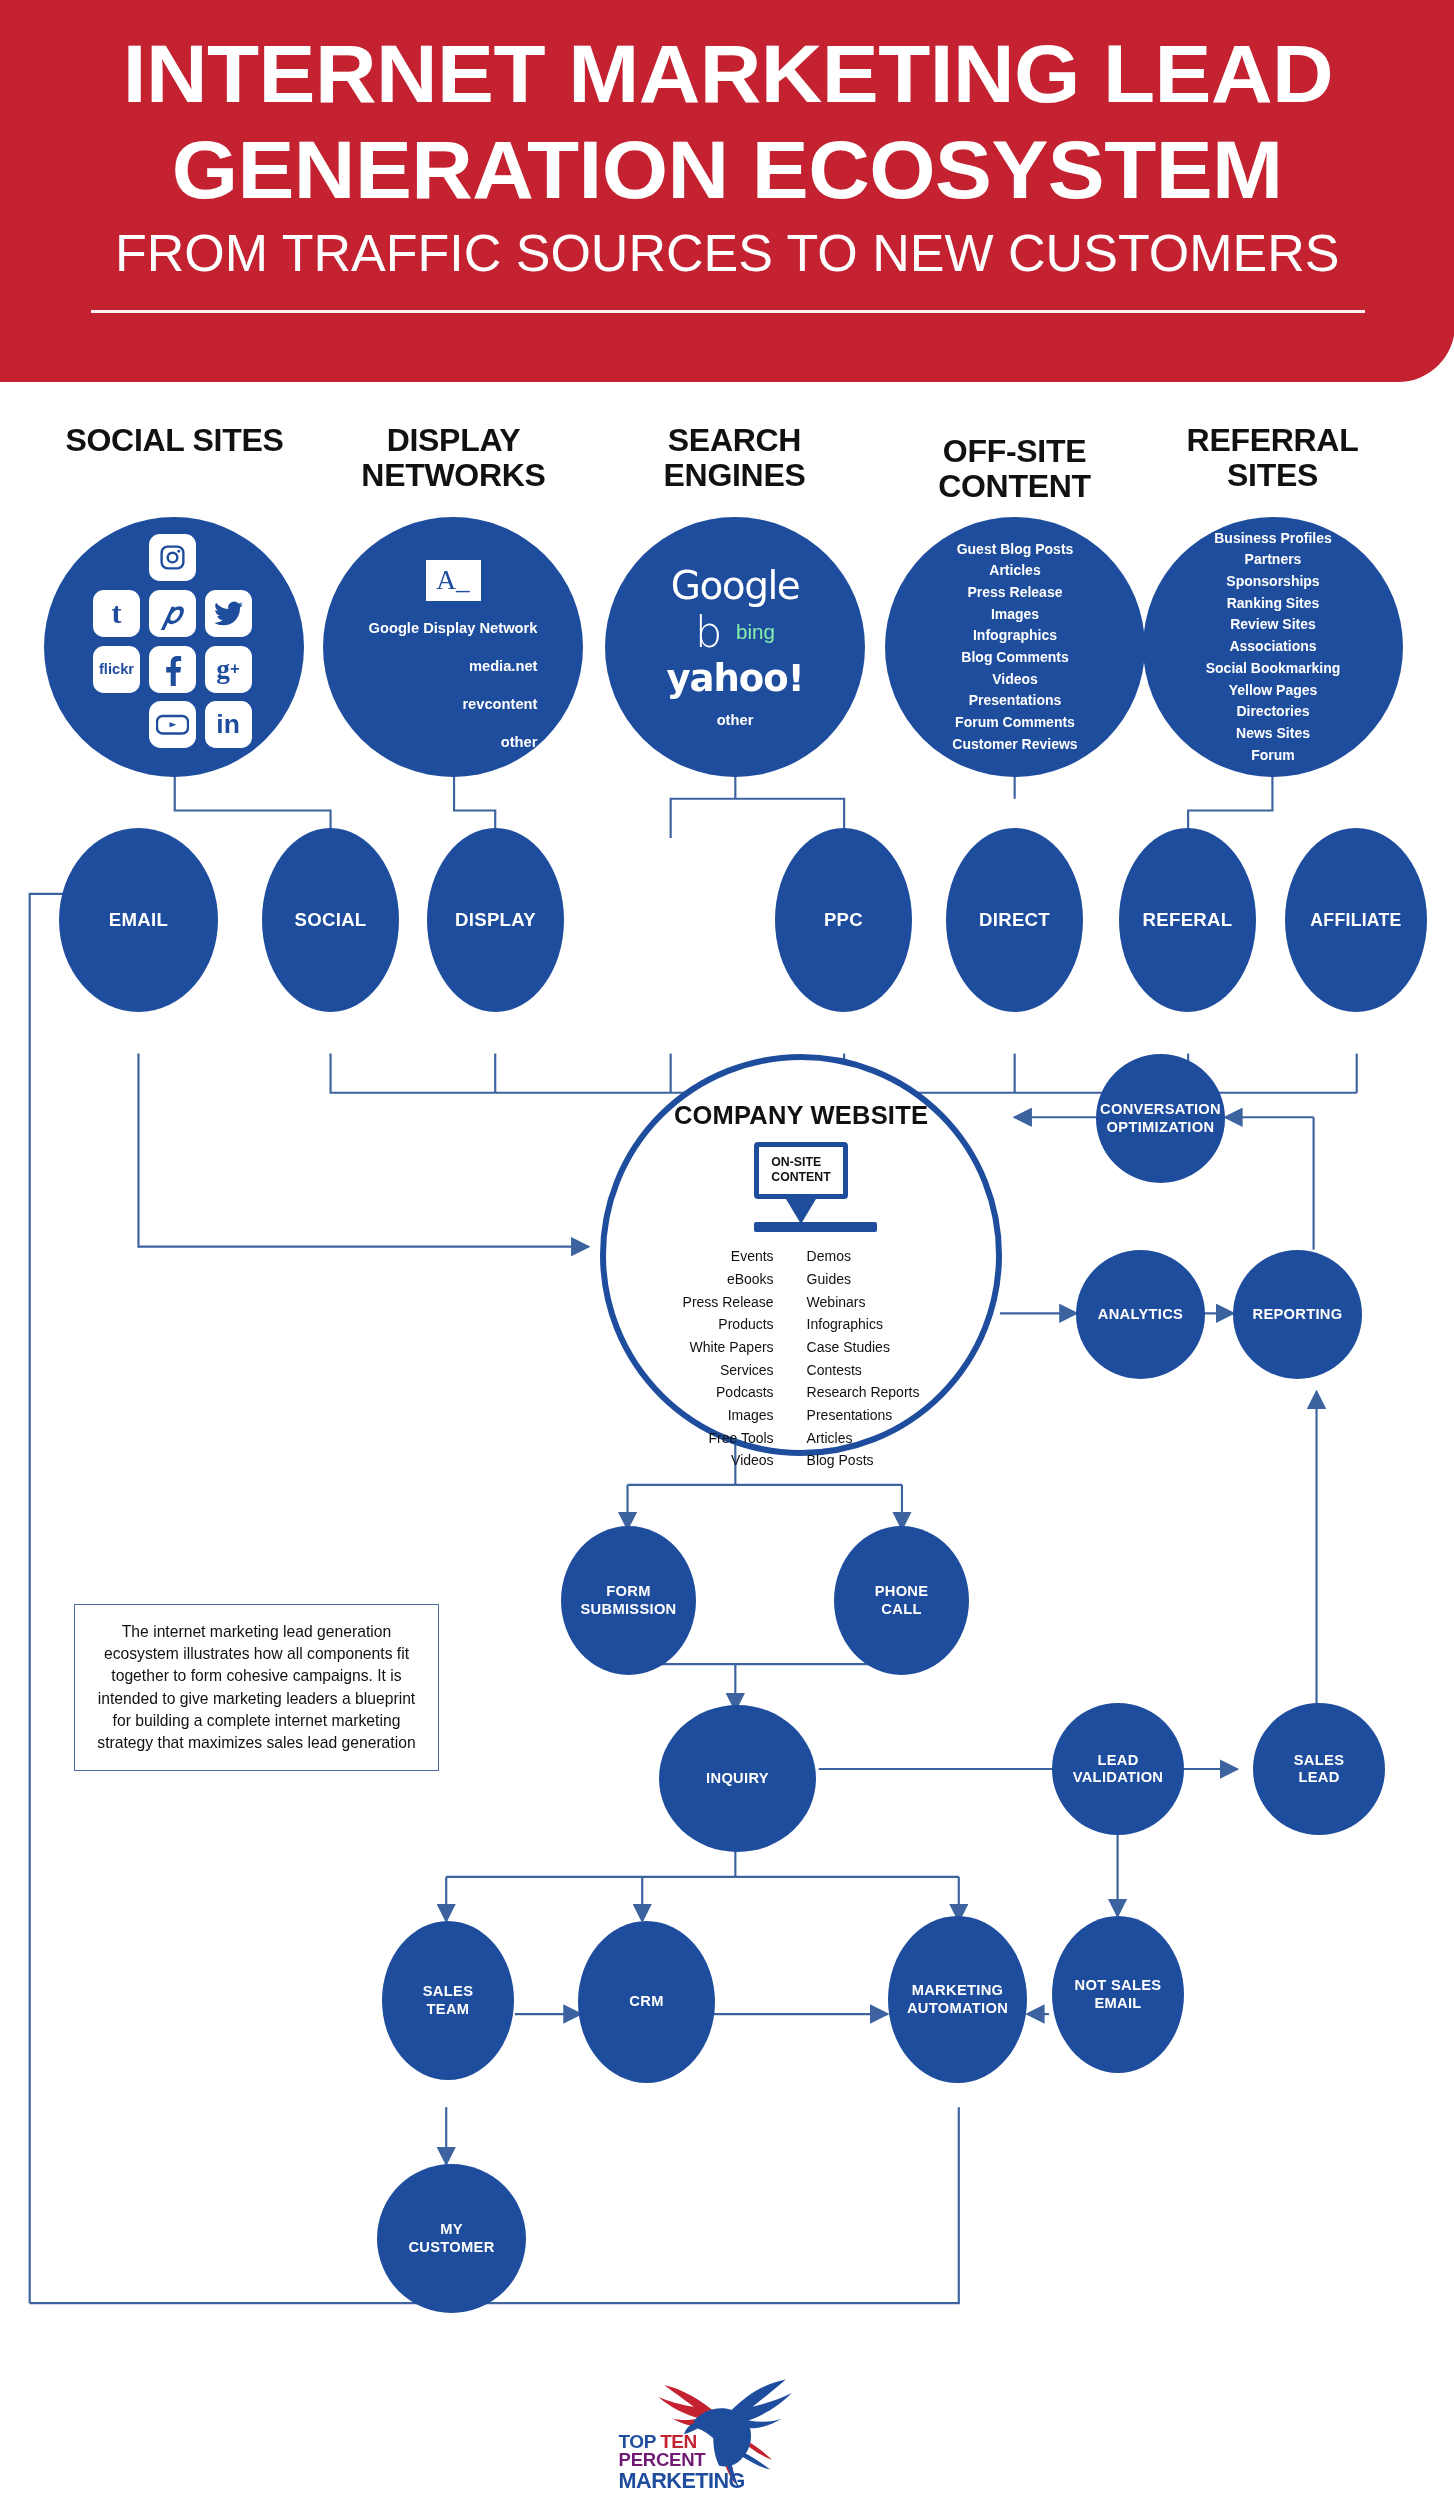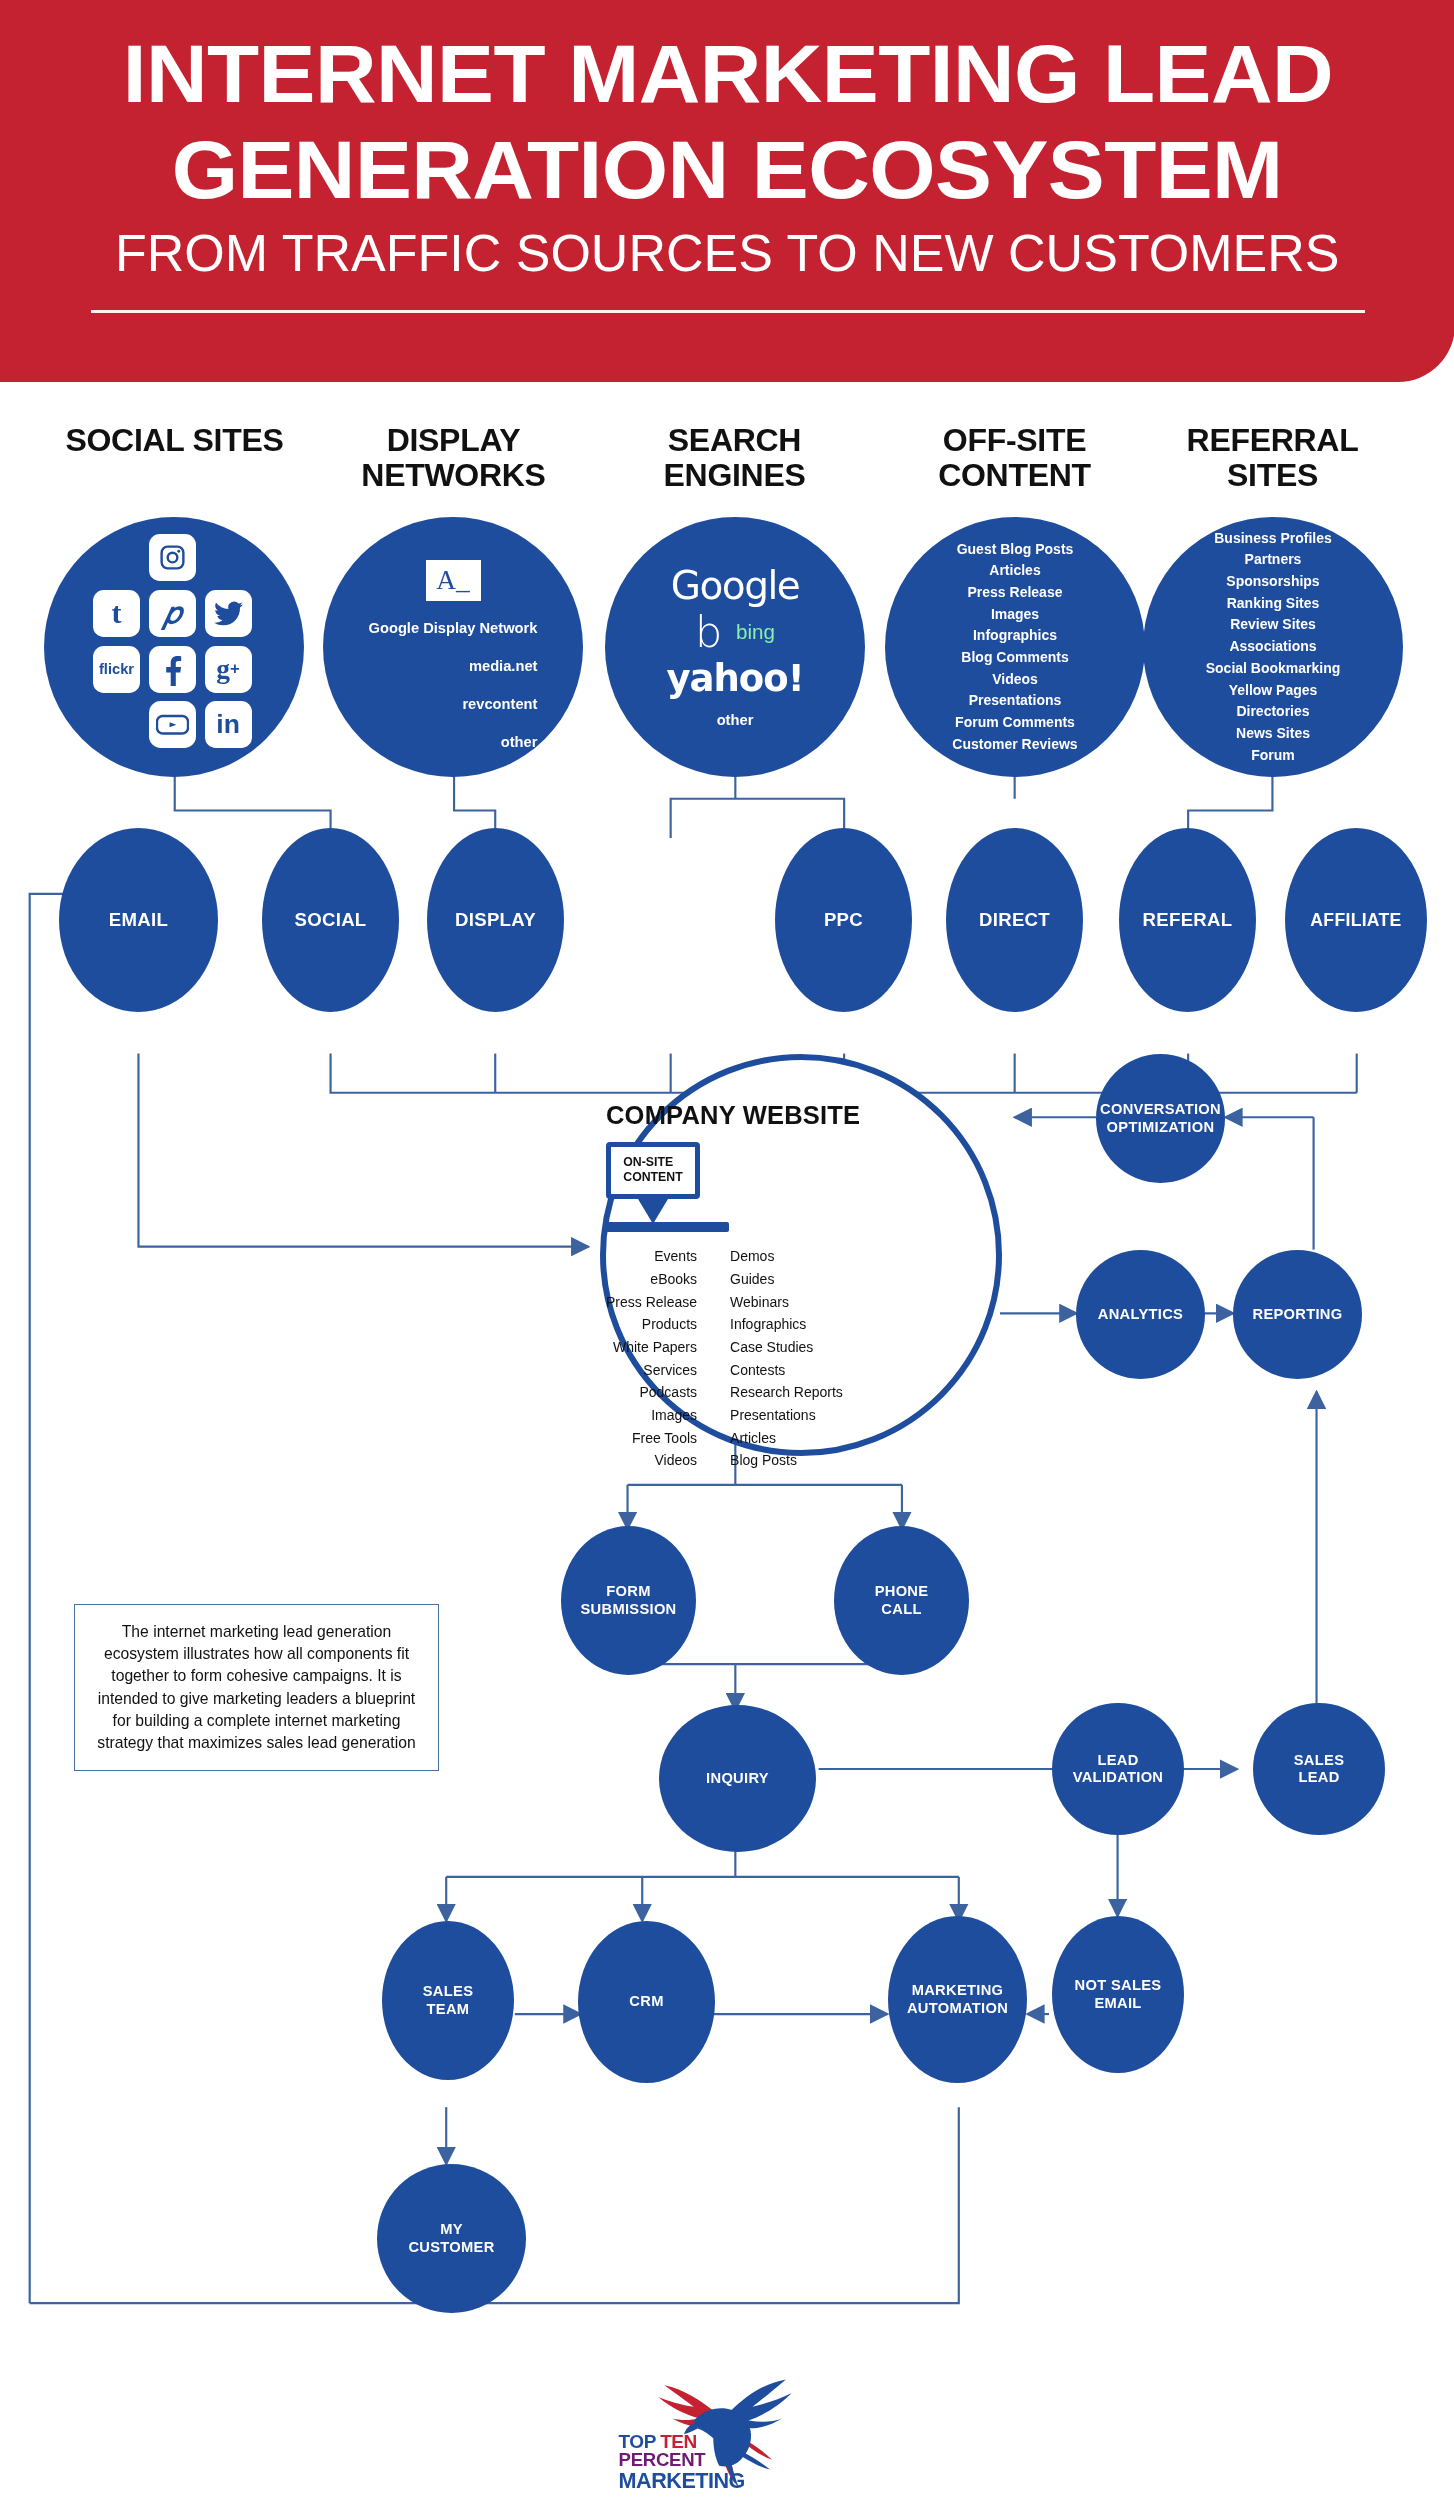--- a/index.html
+++ b/index.html
@@ -80,21 +80,21 @@
   
   .adbox {
     width:55px; height:41px; background:#fff; display:flex;
     align-items:center; justify-content:center; color:#1F4D9E;
     font-size:27.4px; font-family:"Liberation Serif",serif;
   }
 
   
   .cwcircle {
     position:absolute; border:6.9px solid #1F4D9E; border-radius:50%;
-    background:#fff; display:flex; flex-direction:column; align-items:flex-start;
+    background:#fff; display:flex; flex-direction:column; align-items:center;
   }
   .cw-title { font-weight:bold; font-size:25.5px; color:#111; letter-spacing:0.2px; margin-top:41px; }
   .laptop { margin-top:11.8px; width:94px; }
   .lap-screen {
     width:94px; height:57px; background:#1F4D9E; border-radius:3.9px;
     display:flex; align-items:center; justify-content:center; padding:4.9px;
   }
   .lap-inner {
     background:#fff; width:100%; height:100%;
     display:flex; flex-direction:column; align-items:center; justify-content:center;
@@ -216,21 +216,21 @@
       <path d="M978,2150 L978,2350 L30,2350"></path>
     </g>
   </svg>
 
   <div class="col-head" style="left:57px;  top:423px; width:235px;">SOCIAL
 SITES</div>
   <div class="col-head" style="left:336px; top:423px; width:235px;">DISPLAY
 NETWORKS</div>
   <div class="col-head" style="left:617px; top:423px; width:235px;">SEARCH
 ENGINES</div>
-  <div class="col-head" style="left:897px; top:423px; width:235px;">OFF-SITE
+  <div class="col-head" style="left:897px; top:434px; width:235px;">OFF-SITE
 CONTENT</div>
   <div class="col-head" style="left:1155px;top:423px; width:235px;">REFERRAL
 SITES</div>
 
   <div class="blob srcblob" style="left:44px; top:517px; width:260px; height:260px;"></div>
   <div class="sgrid" style="left:93px; top:534px; grid-template-columns:repeat(3,47px); grid-template-rows:repeat(4,47px); width:163px;">
     <div></div>
     <div class="sicon">
       <svg width="29" height="29" viewBox="0 0 24 24" fill="none" stroke="#1F4D9E" stroke-width="2">
         <rect x="3" y="3" width="18" height="18" rx="5"></rect>

